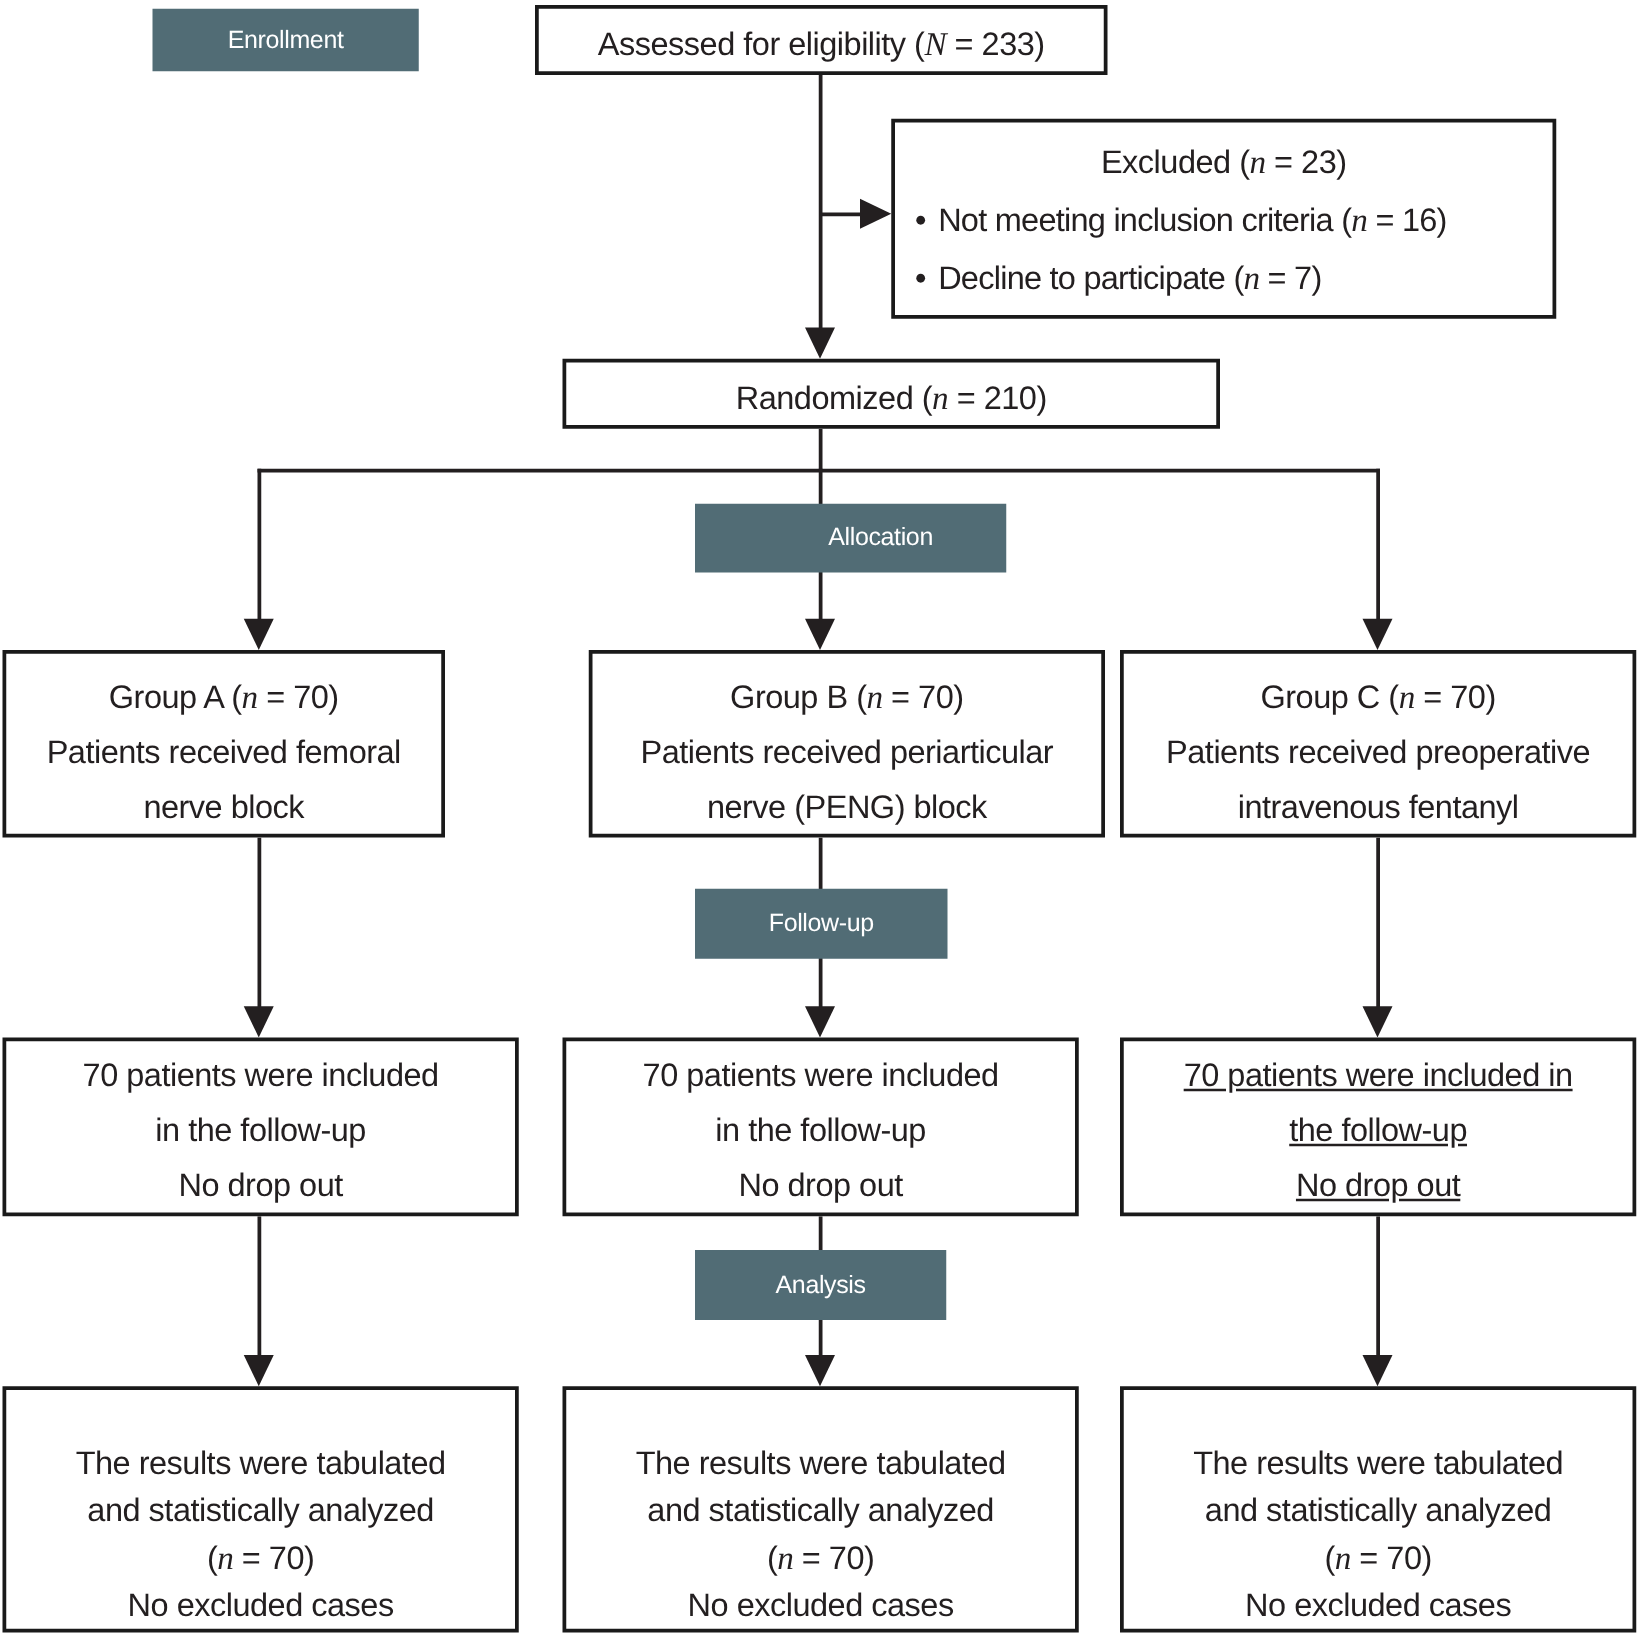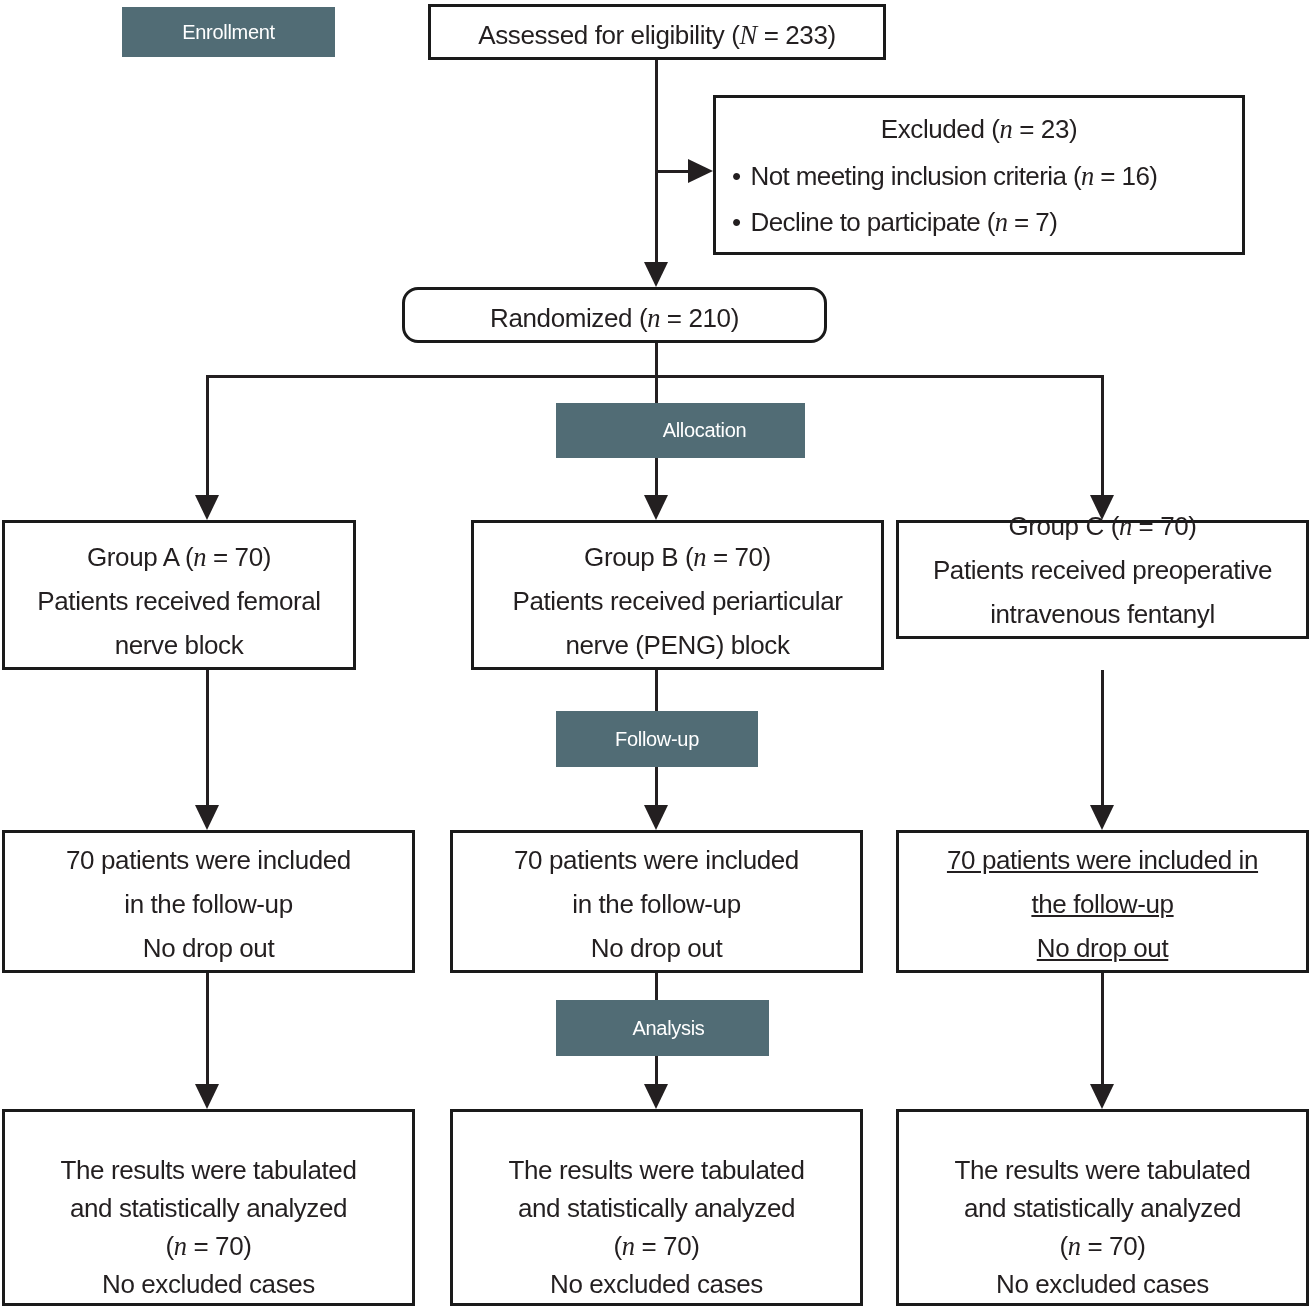--- a/index.html
+++ b/index.html
@@ -78,51 +78,51 @@
   }
 </style>
 </head>
 <body>
 
 <div class="canvas">
 
   <div class="stage" style="left:122px; top:7px; width:213px; height:50px;">Enrollment</div>
   <div class="stage" style="left:556px; top:403px; width:201px; height:55px;padding-left:48px;">Allocation</div>
   <div class="stage" style="left:556px; top:711px; width:202px; height:56px;">Follow-up</div>
-  <div class="stage" style="left:556px; top:1000px; width:201px; height:56px;padding-left:12px;">Analysis</div>
+  <div class="stage" style="left:556px; top:1000px; width:201px; height:56px;">Analysis</div>
 
   <div class="box" style="left:428px; top:4px; width:458px; height:56px;">
     <span>Assessed for eligibility (<i class="mvar">N</i> = 233)</span>
   </div>
 
   <div class="box" style="left:713px; top:95px; width:532px; height:160px; justify-content:center;">
     <div class="excluded-inner">
       <div class="excluded-title">Excluded (<i class="mvar">n</i> = 23)</div>
       <div class="bullet-row">
         <span class="bullet-glyph">•</span>
         <span>Not meeting inclusion criteria (<i class="mvar">n</i> = 16)</span>
       </div>
       <div class="bullet-row">
         <span class="bullet-glyph">•</span>
         <span>Decline to participate (<i class="mvar">n</i> = 7)</span>
       </div>
     </div>
   </div>
 
-  <div class="box" style="left:402px; top:287px; width:425px; height:56px;border-radius:16px;">
+  <div class="box" style="left:450px; top:287px; width:526px; height:56px;">
     <span>Randomized (<i class="mvar">n</i> = 210)</span>
   </div>
 
   <div class="box" style="left:2px; top:520px; width:354px; height:150px;">
     <span>Group A (<i class="mvar">n</i> = 70)<br>Patients received femoral<br>nerve block</span>
   </div>
   <div class="box" style="left:471px; top:520px; width:413px; height:150px;">
     <span>Group B (<i class="mvar">n</i> = 70)<br>Patients received periarticular<br>nerve (PENG) block</span>
   </div>
-  <div class="box" style="left:896px; top:520px; width:413px; height:119px;">
+  <div class="box" style="left:896px; top:520px; width:413px; height:150px;">
     <span>Group C (<i class="mvar">n</i> = 70)<br>Patients received preoperative<br>intravenous fentanyl</span>
   </div>
 
   <div class="box" style="left:2px; top:830px; width:413px; height:143px;">
     <span>70 patients were included<br>in the follow-up<br>No drop out</span>
   </div>
   <div class="box" style="left:450px; top:830px; width:413px; height:143px;">
     <span>70 patients were included<br>in the follow-up<br>No drop out</span>
   </div>
   <div class="box" style="left:896px; top:830px; width:413px; height:143px;text-decoration:underline;">

